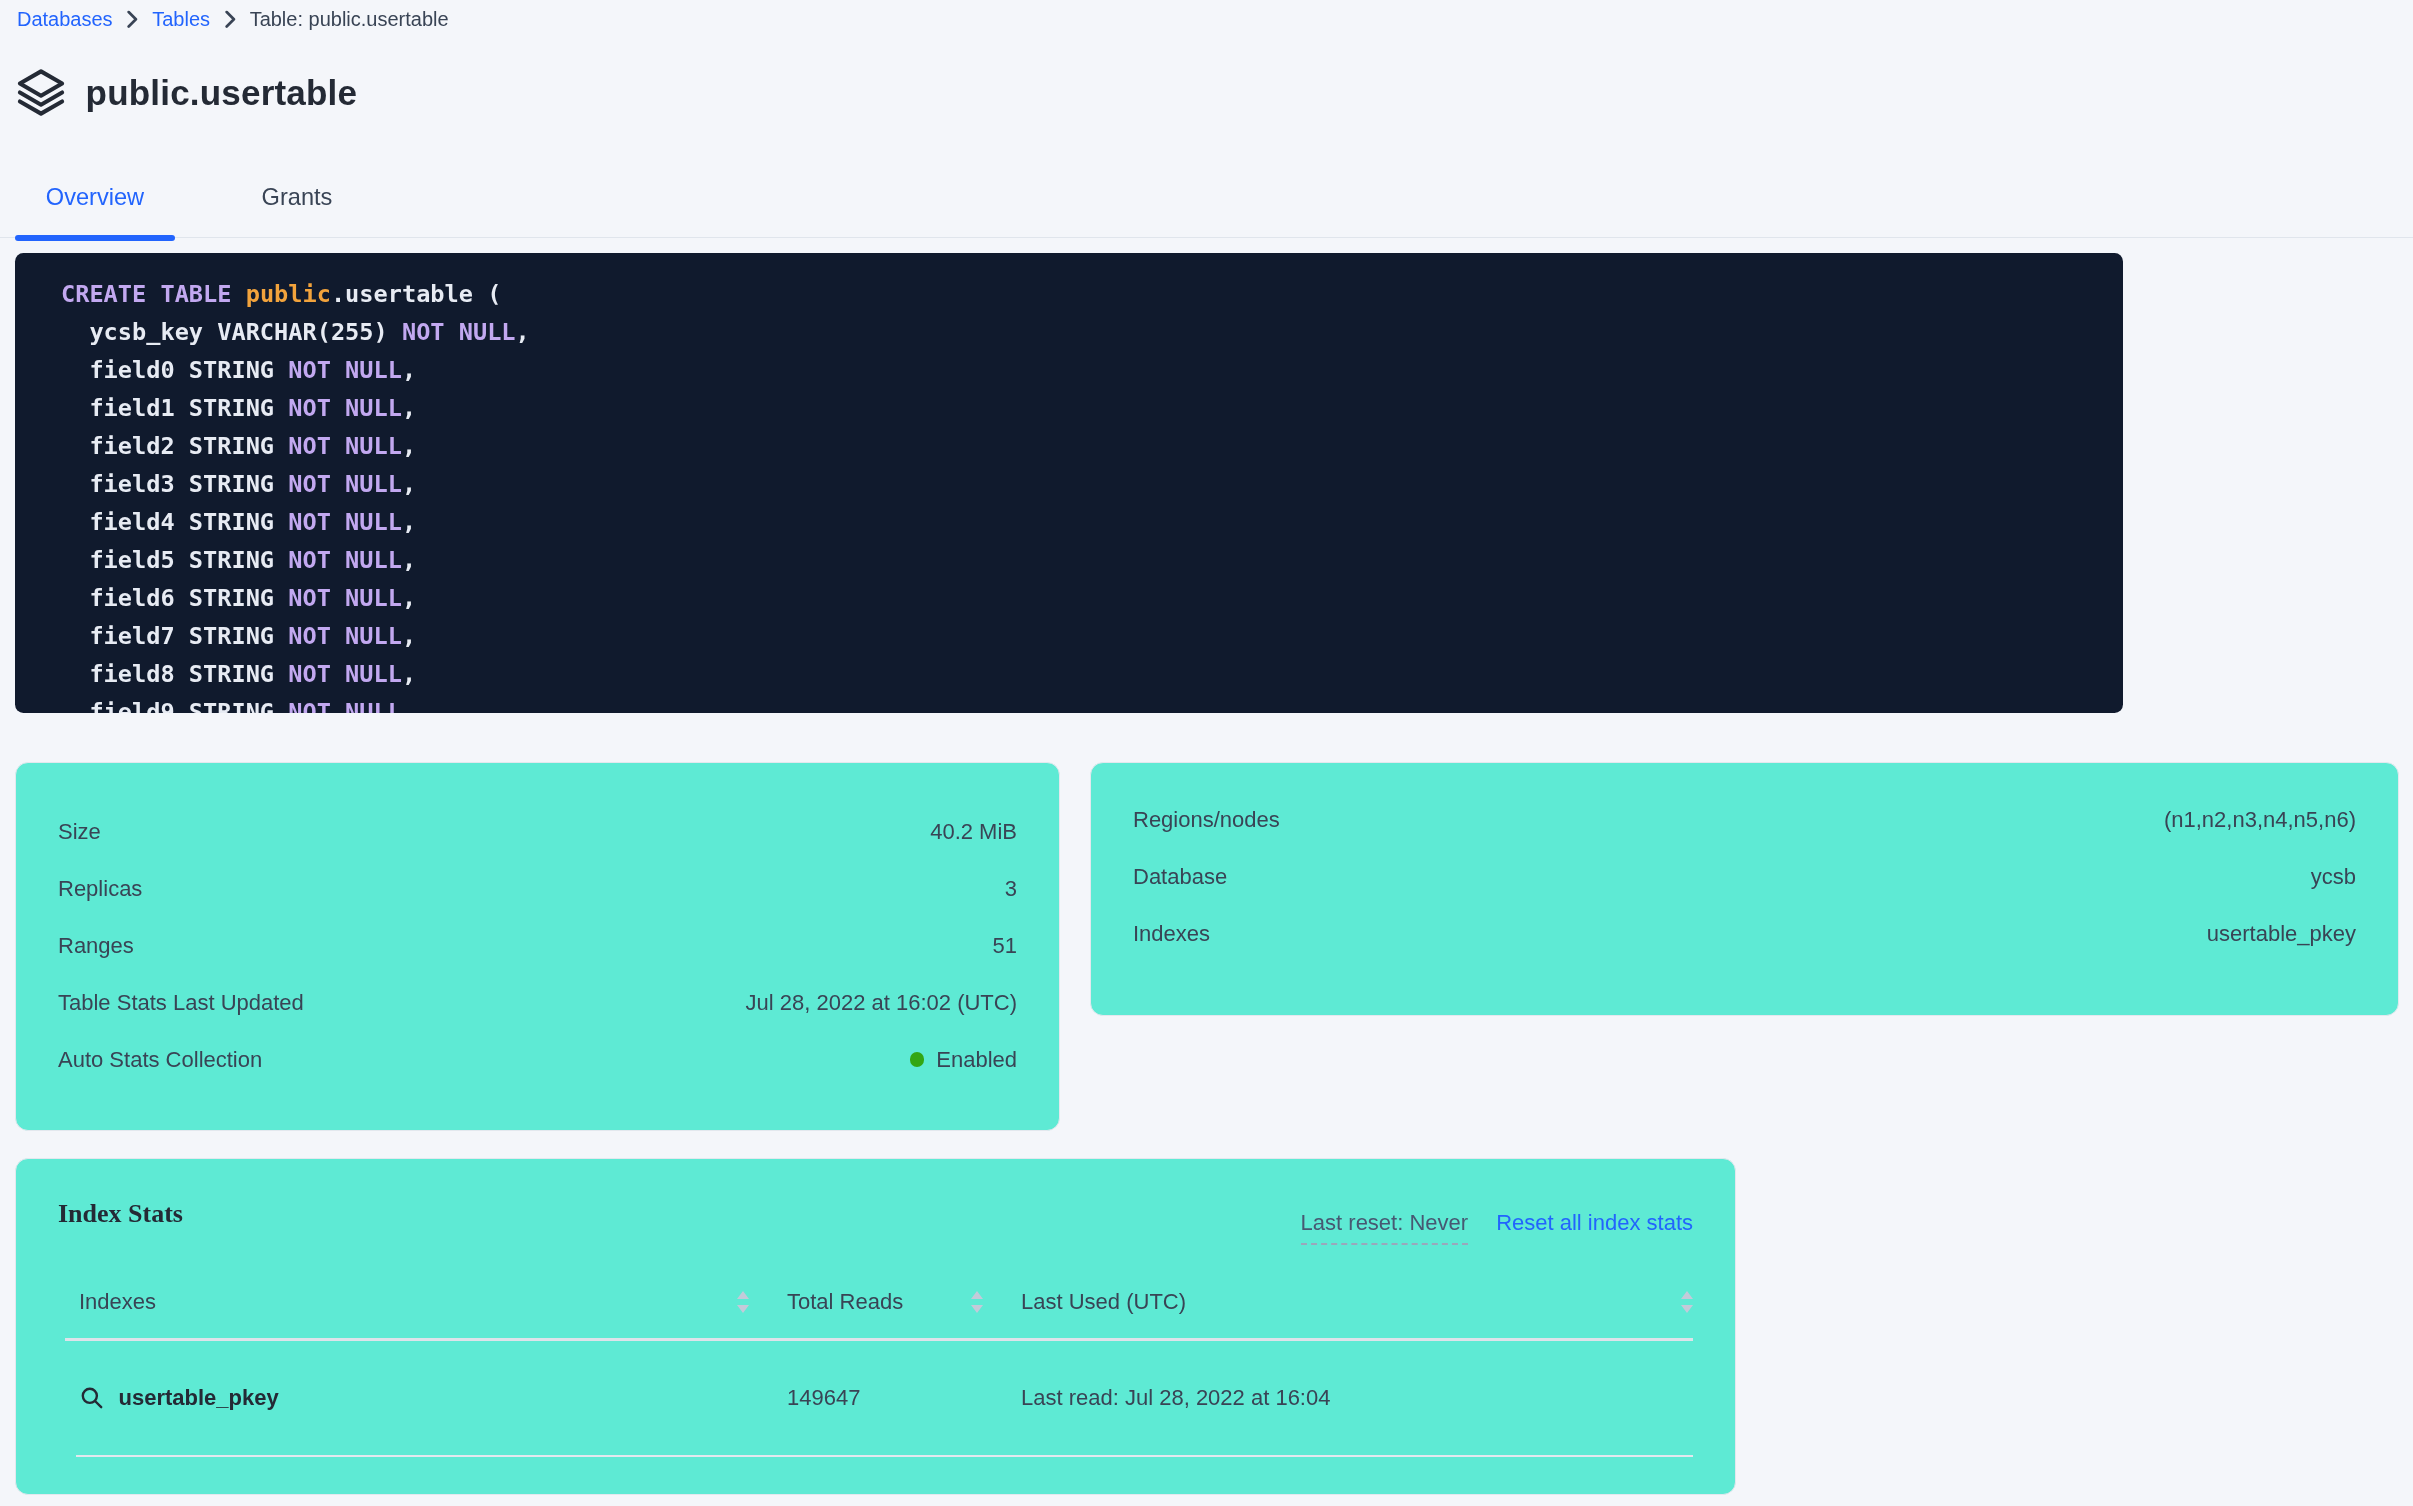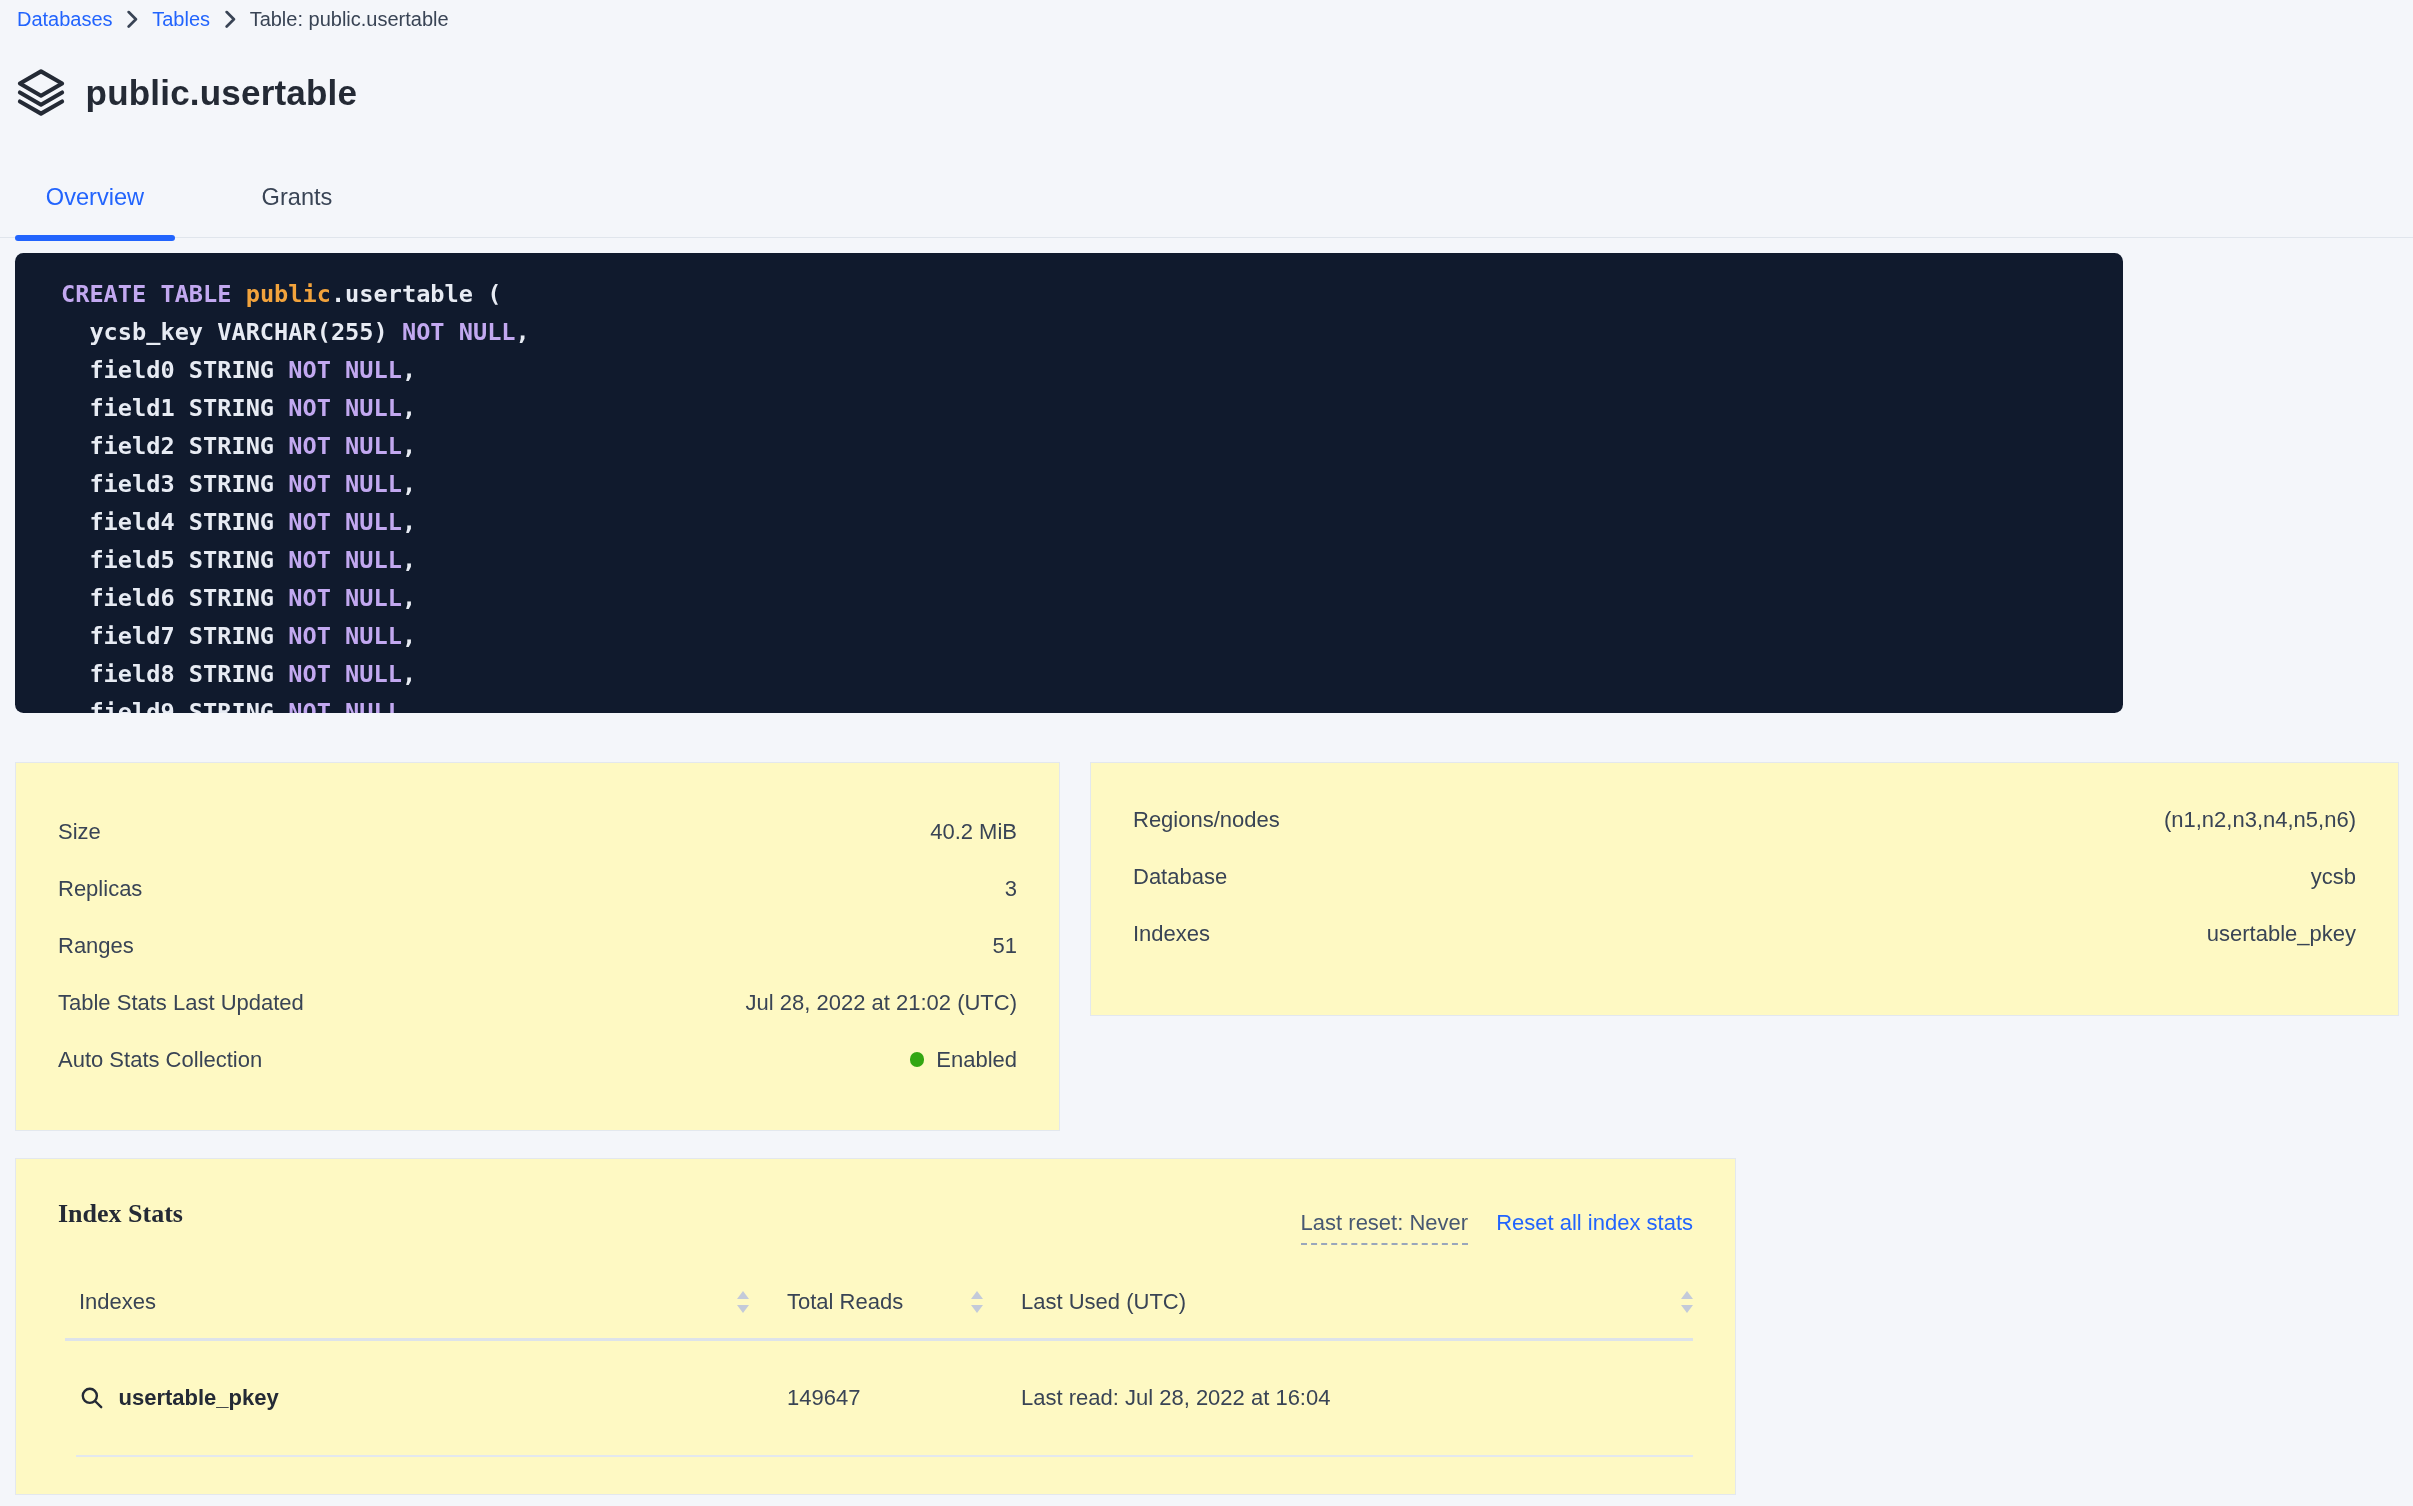--- a/index.html
+++ b/index.html
@@ -52,21 +52,21 @@
   .code-line{
     font-family:"DejaVu Sans Mono", monospace;
     font-weight:bold;font-size:23.6px;line-height:38px;
     white-space:pre;color:var(--code-plain);
   }
   .tok-k{color:var(--code-kw);}
   .tok-o{color:var(--code-accent);}
   .tok-w{color:var(--code-plain);}
 
   
-  .card{position:absolute;background:#fef9c3;border:1.7px solid var(--border);border-radius:0;}
+  .card{position:absolute;background:#5eead4;border:1.7px solid var(--border);border-radius:13px;}
   .card-left{left:15px;top:762px;width:1045px;height:369px;padding:40px 42px;}
   .card-right{left:1090px;top:762px;width:1309px;height:254px;padding:28px 42px;}
   .kv-row{display:flex;justify-content:space-between;align-items:center;height:57px;font-size:22px;}
   .kv-label{color:var(--text);}
   .kv-value{color:var(--text);display:flex;align-items:center;gap:11.8px;}
   .status-dot{width:14.3px;height:14.3px;border-radius:50%;background:var(--green);display:inline-block;}
 
   
   .card-index{left:15px;top:1158px;width:1721px;height:337px;padding:39px 42px 0 42px;}
   .index-head{display:flex;justify-content:space-between;align-items:flex-start;}
@@ -162,21 +162,21 @@
       </div>
       <div class="kv-row">
         <span class="kv-label">Ranges</span>
         <span class="kv-value">
           <span>51</span>
         </span>
       </div>
       <div class="kv-row">
         <span class="kv-label">Table Stats Last Updated</span>
         <span class="kv-value">
-          <span>Jul 28, 2022 at 21:02 (UTC)</span>
+          <span>Jul 28, 2022 at 16:02 (UTC)</span>
         </span>
       </div>
       <div class="kv-row">
         <span class="kv-label">Auto Stats Collection</span>
         <span class="kv-value">
           <span class="status-dot"></span>
           <span>Enabled</span>
         </span>
       </div>
     </div>

